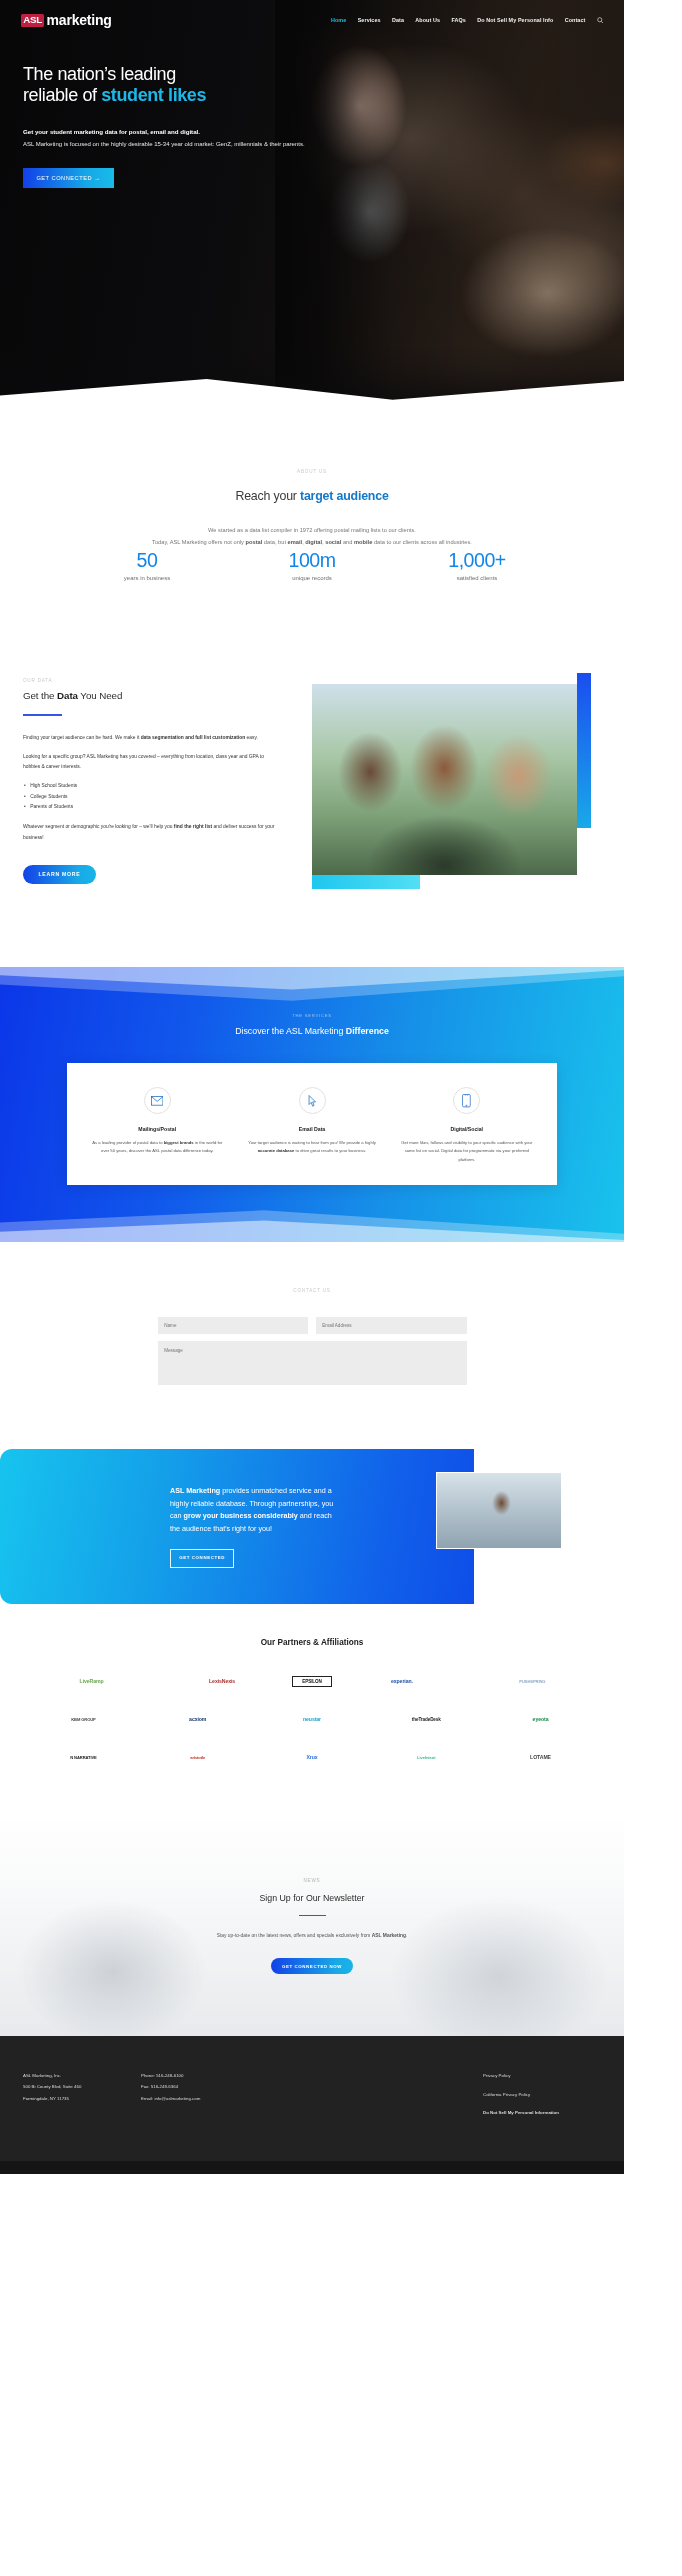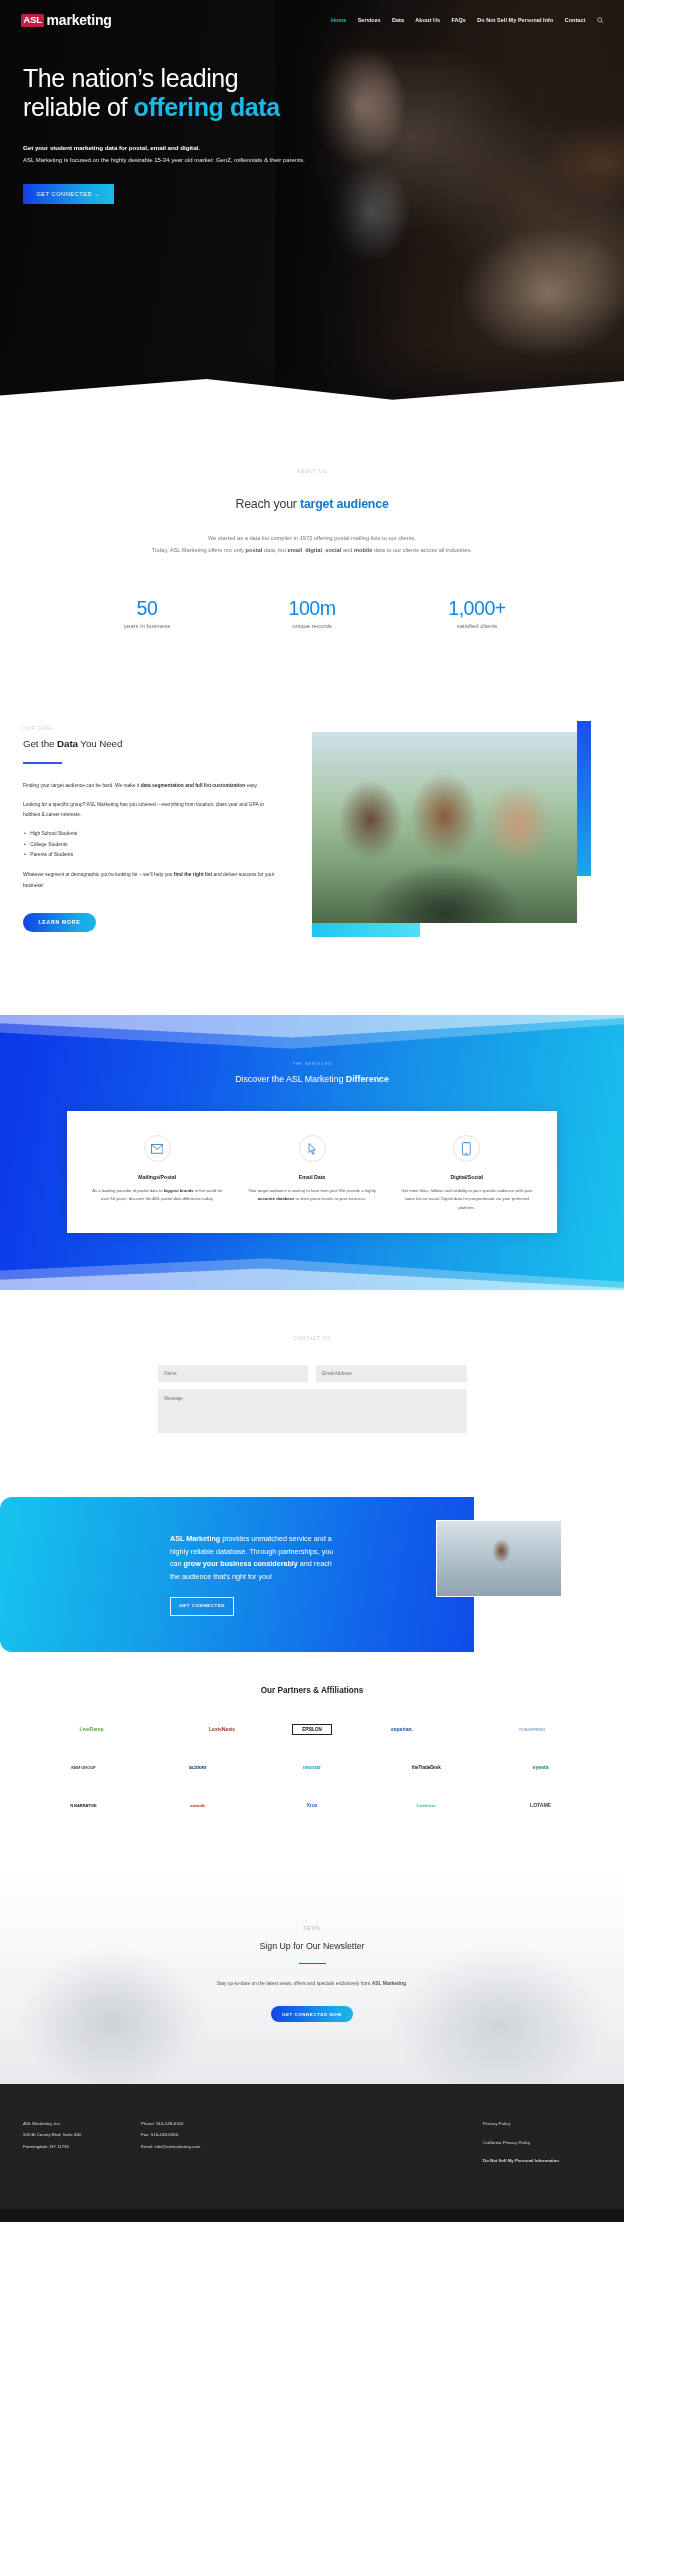--- a/index.html
+++ b/index.html
@@ -66,21 +66,21 @@
   }
   .nav-links a.active{ color:#1fbfe8; }
   .search-icon{ width:6.7px;height:6.7px;display:inline-block;cursor:pointer;}
 
   .hero-inner{
     position:relative; z-index:15;
     padding:36px 0 0 23px;
     max-width:392px;
   }
   .hero-title{
-    color:#fff; font-size:25px; line-height:1.14; font-weight:400; letter-spacing:-0.4px;
+    color:#fff; font-size:18px; line-height:1.14; font-weight:400; letter-spacing:-0.4px;
   }
   .hero-title .accent{ color:#1cb9e8; font-weight:bold; }
   .hero-sub-strong{
     color:#fff; font-size:6.2px; font-weight:bold; margin-top:23px; letter-spacing:-0.03px;
   }
   .hero-sub{
     color:#e8e8e8; font-size:6px; margin-top:5.7px; font-weight:400;
   }
   .btn-grad{
     display:inline-block; margin-top:20.6px;
@@ -88,30 +88,30 @@
     color:#fff; font-size:5.7px; letter-spacing:0.5px; font-weight:500;
     padding:7.2px 13.4px; border:none; text-decoration:none; cursor:pointer;
   }
 
   
   .about{ padding:62px 0 0 0; text-align:center; background:#fff;}
   .eyebrow{
     color:#c9c9c9; font-size:4.6px; letter-spacing:0.8px; text-transform:uppercase; font-weight:500;
   }
   .h2{
-    font-size:12.4px; font-weight:400; color:#3a3a3a; margin-top:23px; letter-spacing:-0.2px;
+    font-size:12.4px; font-weight:400; color:#3a3a3a; margin-top:15px; letter-spacing:-0.2px;
   }
   .h2 b{ color:#1478c9; font-weight:bold; }
   .about-p{
     margin:20.6px auto 0 auto; width:361px; color:#777; font-size:5.7px; line-height:2.2;
   }
   .about-p b{ color:#555; }
 
   .stats{
-    display:flex; justify-content:center; gap:57px; margin-top:40px; padding-bottom:15.5px;
+    display:flex; justify-content:center; gap:57px; padding-bottom:15.5px;
   }
   .stat{ text-align:center; width:108px;}
   .stat-num{ color:#1186e8; font-size:19.6px; font-weight:400; letter-spacing:-0.5px;}
   .stat-label{ color:#6f6f6f; font-size:6px; margin-top:3.1px;}
 
   
   .ourdata{
     display:flex; padding:77px 23px 67px 23px; gap:20.6px; background:#fff;
   }
   .ourdata-left{ width:46%; padding-top:5.2px;}
@@ -291,21 +291,21 @@
             <circle cx="6.6" cy="6.6" r="5"></circle>
               <line x1="10.4" y1="10.4" x2="15" y2="15"></line>
           </svg>
         </span>
       </div>
     </nav>
 
     <div class="hero-inner">
       <h1 class="hero-title">
         <span>The nation’s leading</span><br>
-        <span>reliable of </span><span class="accent">offering data</span>
+        <span>reliable of </span><span class="accent">student likes</span>
       </h1>
       <p class="hero-sub-strong">Get your student marketing data for postal, email and digital.</p>
       <p class="hero-sub">ASL Marketing is focused on the highly desirable 15-34 year old market: GenZ, millennials &amp; their parents.</p>
       <a href="#" class="btn-grad">GET CONNECTED →</a>
     </div>
 
     <svg class="hero-wave" viewBox="0 0 1325 120" preserveAspectRatio="none">
       <path d="M0,96 L400,64 L760,104 L1325,58 L1325,120 L0,120 Z" fill="#ffffff"></path>
     </svg>
   </section>

